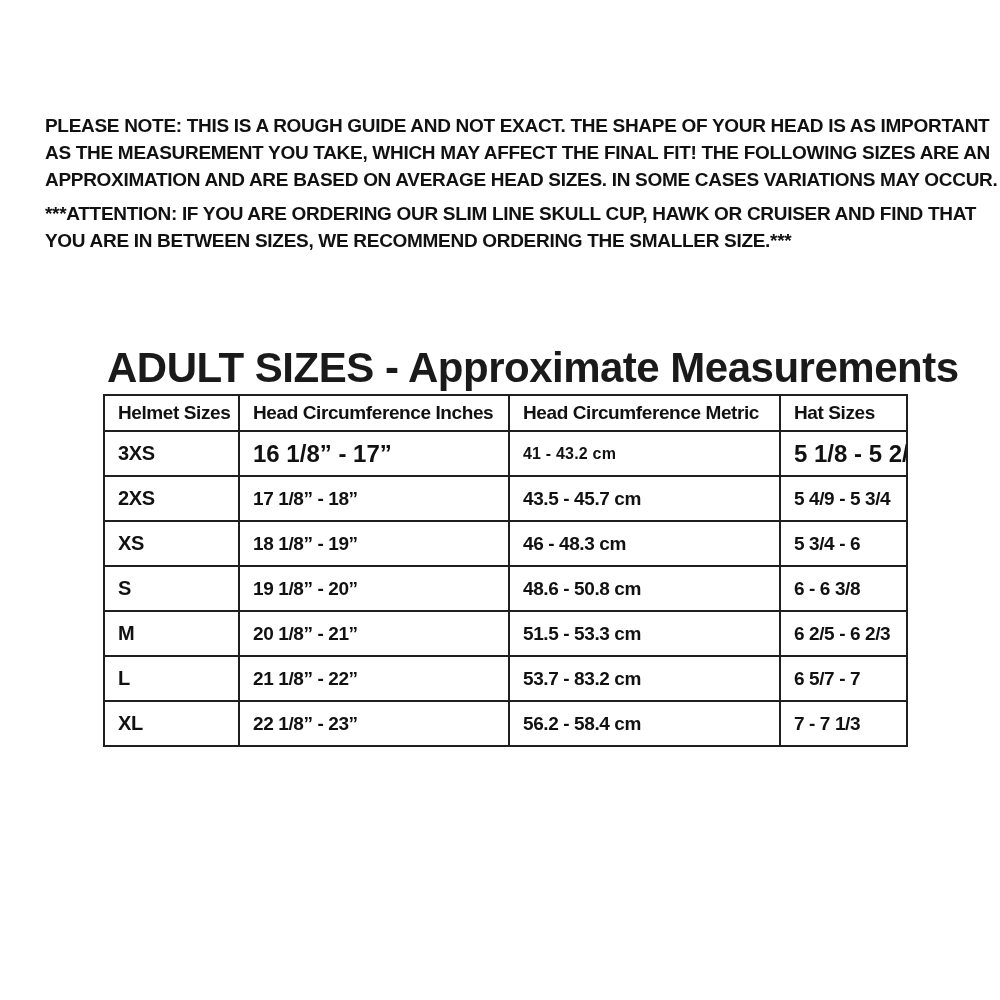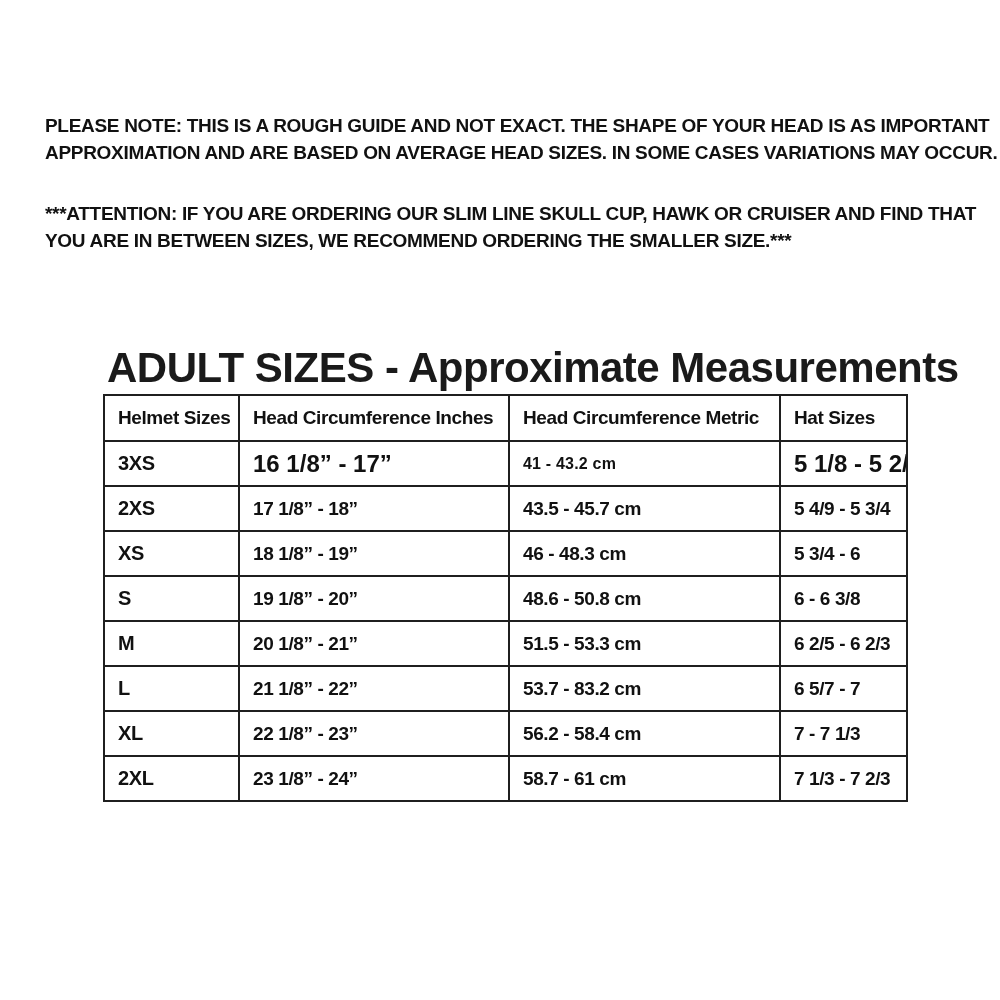--- a/index.html
+++ b/index.html
@@ -46,21 +46,21 @@
   .size-table th, .size-table td {
     border: 2px solid #1f1f1f;
     padding: 0 4px 0 13px;
     text-align: left;
     vertical-align: middle;
     white-space: nowrap;
     overflow: hidden;
     color: #111111;
   }
   .size-table th {
-    height: 46px;
+    height: 36px;
     font-size: 19px;
     font-weight: 700;
     letter-spacing: -0.4px;
   }
   .size-table td {
     height: 45px;
     font-size: 19px;
     font-weight: 700;
     letter-spacing: -0.4px;
   }
@@ -73,20 +73,21 @@
     font-size: 16px;
     letter-spacing: 0.2px;
     font-weight: 700;
   }
 </style>
 </head>
 <body>
 
 <div class="notice" id="note-paragraph">
   <div>PLEASE NOTE: THIS IS A ROUGH GUIDE AND NOT EXACT. THE SHAPE OF YOUR HEAD IS AS IMPORTANT</div>
+  <div>AS THE MEASUREMENT YOU TAKE, WHICH MAY AFFECT THE FINAL FIT! THE FOLLOWING SIZES ARE AN</div>
   <div>APPROXIMATION AND ARE BASED ON AVERAGE HEAD SIZES. IN SOME CASES VARIATIONS MAY OCCUR.</div>
 </div>
 
 <div class="notice" id="attention-paragraph">
   <div>***ATTENTION: IF YOU ARE ORDERING OUR SLIM LINE SKULL CUP, HAWK OR CRUISER AND FIND THAT</div>
   <div>YOU ARE IN BETWEEN SIZES, WE RECOMMEND ORDERING THE SMALLER SIZE.***</div>
 </div>
 
 <h1 class="page-title">ADULT SIZES - Approximate Measurements</h1>
 
@@ -141,20 +142,14 @@
         <td class="col-1">21 1/8” - 22”</td>
         <td class="col-2">53.7 - 83.2 cm</td>
         <td class="col-3">6 5/7 - 7</td>
       </tr>
       <tr>
         <td class="col-0">XL</td>
         <td class="col-1">22 1/8” - 23”</td>
         <td class="col-2">56.2 - 58.4 cm</td>
         <td class="col-3">7 - 7 1/3</td>
       </tr>
-      <tr>
-        <td class="col-0">2XL</td>
-        <td class="col-1">23 1/8” - 24”</td>
-        <td class="col-2">58.7 - 61 cm</td>
-        <td class="col-3">7 1/3 - 7 2/3</td>
-      </tr>
     </tbody>
 </table>
 
 </body></html>

